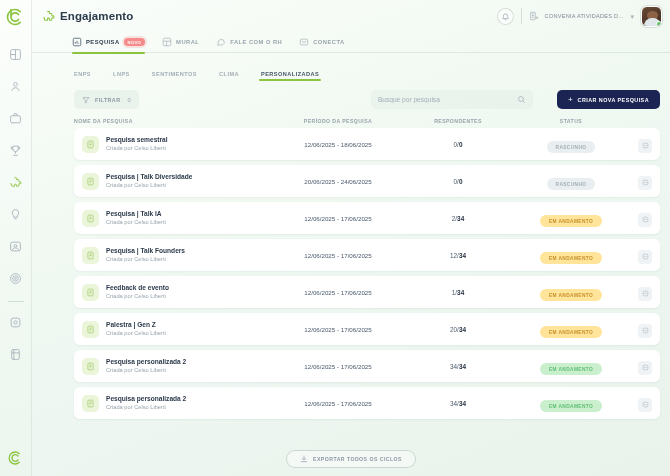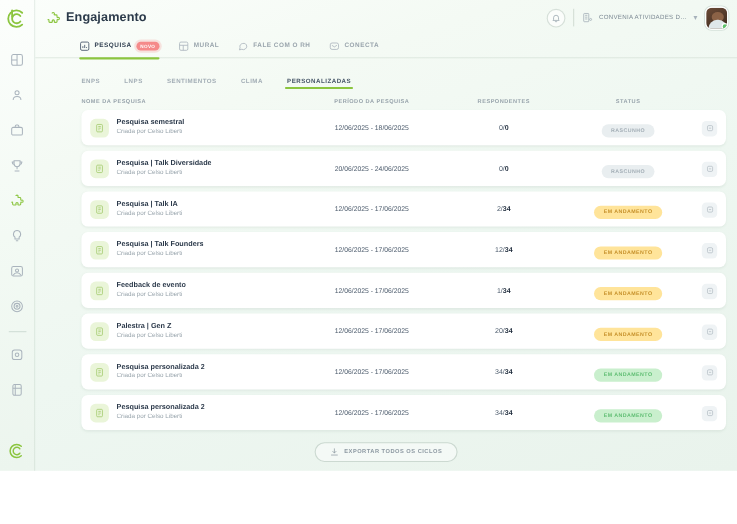--- a/index.html
+++ b/index.html
@@ -4,21 +4,21 @@
 <style>
   * { box-sizing: border-box; margin: 0; padding: 0; }
   html, body {
     width: 670px; height: 476px;
     font-family: "Liberation Sans", sans-serif;
     overflow: hidden;
     background: #ffffff;
   }
   #app {
     position: relative;
-    width: 670px; height: 428px;
+    width: 670px; height: 476px;
     background: linear-gradient(160deg, #fbfefb 0%, #f4faf4 25%, #eef7f1 55%, #e9f3ec 100%);
     display: flex;
     justify-content: center;
   }
 
   
   .rail {
     width: 32px;
     flex: 0 0 32px;
     background: linear-gradient(180deg, #fcfefc 0%, #f3faf4 50%, #ecf5ee 100%);
@@ -484,20 +484,46 @@
     </div>
 
     <div class="subtabs">
       <div class="subtab">ENPS</div>
       <div class="subtab">LNPS</div>
       <div class="subtab">SENTIMENTOS</div>
       <div class="subtab">CLIMA</div>
       <div class="subtab active">PERSONALIZADAS</div>
     </div>
 
+    <div class="toolbar">
+      <div class="filter-btn">
+        <span>
+          <svg width="8" height="8" viewBox="0 0 24 24" fill="none" stroke="#9aa7b0" stroke-width="2" stroke-linejoin="round">
+              <path d="M3 5h18l-7 8v6l-4 2v-8z"></path>
+            </svg>
+        </span>
+        <span class="filter-label">FILTRAR</span>
+        <span class="filter-count">0</span>
+      </div>
+
+      <div class="search-box">
+        <input type="text" placeholder="Busque por pesquisa" style="">
+        <span>
+          <svg width="9" height="9" viewBox="0 0 24 24" fill="none" stroke="#a4b0b8" stroke-width="2">
+              <circle cx="10.5" cy="10.5" r="6.5"></circle>
+              <path d="M15.5 15.5 21 21"></path>
+            </svg>
+        </span>
+      </div>
+
+      <button class="create-btn">
+        <span class="create-plus">+</span>
+        <span class="create-label">CRIAR NOVA PESQUISA</span>
+      </button>
+    </div>
 
     <div class="table-head">
       <div class="th col-name">NOME DA PESQUISA</div>
       <div class="th col-period">PERÍODO DA PESQUISA</div>
       <div class="th col-resp">RESPONDENTES</div>
       <div class="th col-status">STATUS</div>
       <div class="th col-act"></div>
     </div>
 
     <div class="rows" id="rows-container">

